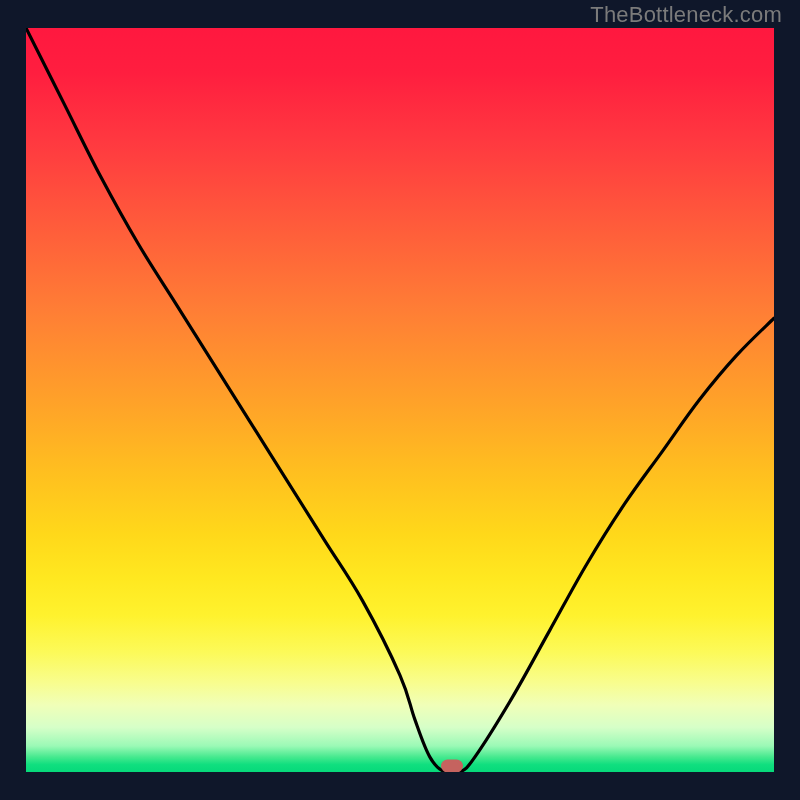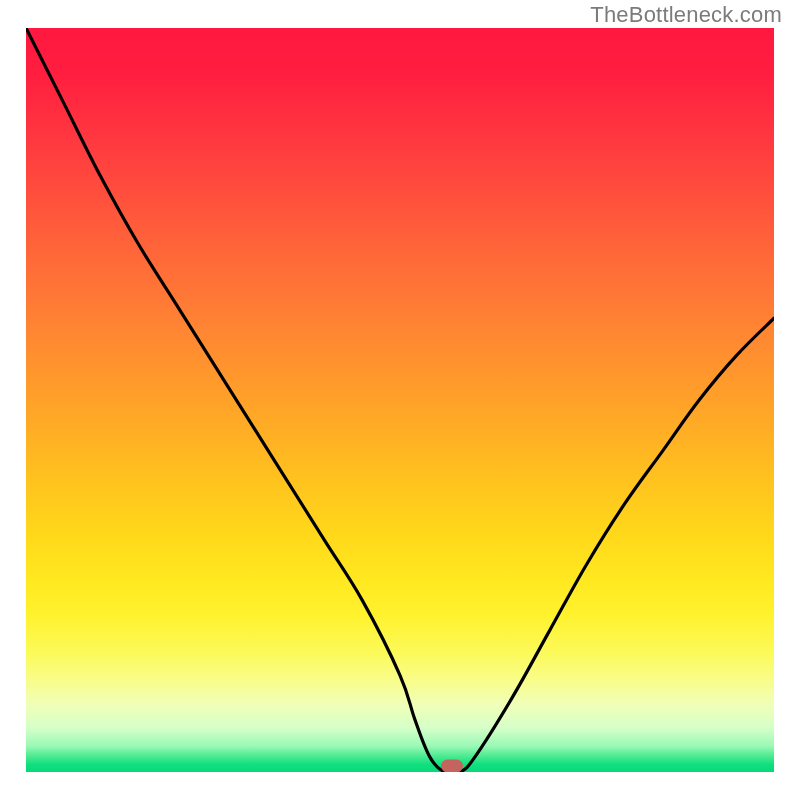--- a/index.html
+++ b/index.html
@@ -10,21 +10,21 @@
     background: #000;
     overflow: hidden;
     font-family: Arial, Helvetica, sans-serif;
   }
   .frame {
     position: absolute;
     left: 0;
     top: 0;
     width: 800px;
     height: 800px;
-    background: #ffffff;
+    background: #0f172a;
   }
   .watermark {
     position: absolute;
     top: 2px;
     right: 18px;
     color: #7b7b7b;
     font-size: 22px;
     font-weight: 500;
     letter-spacing: 0.2px;
     user-select: none;

